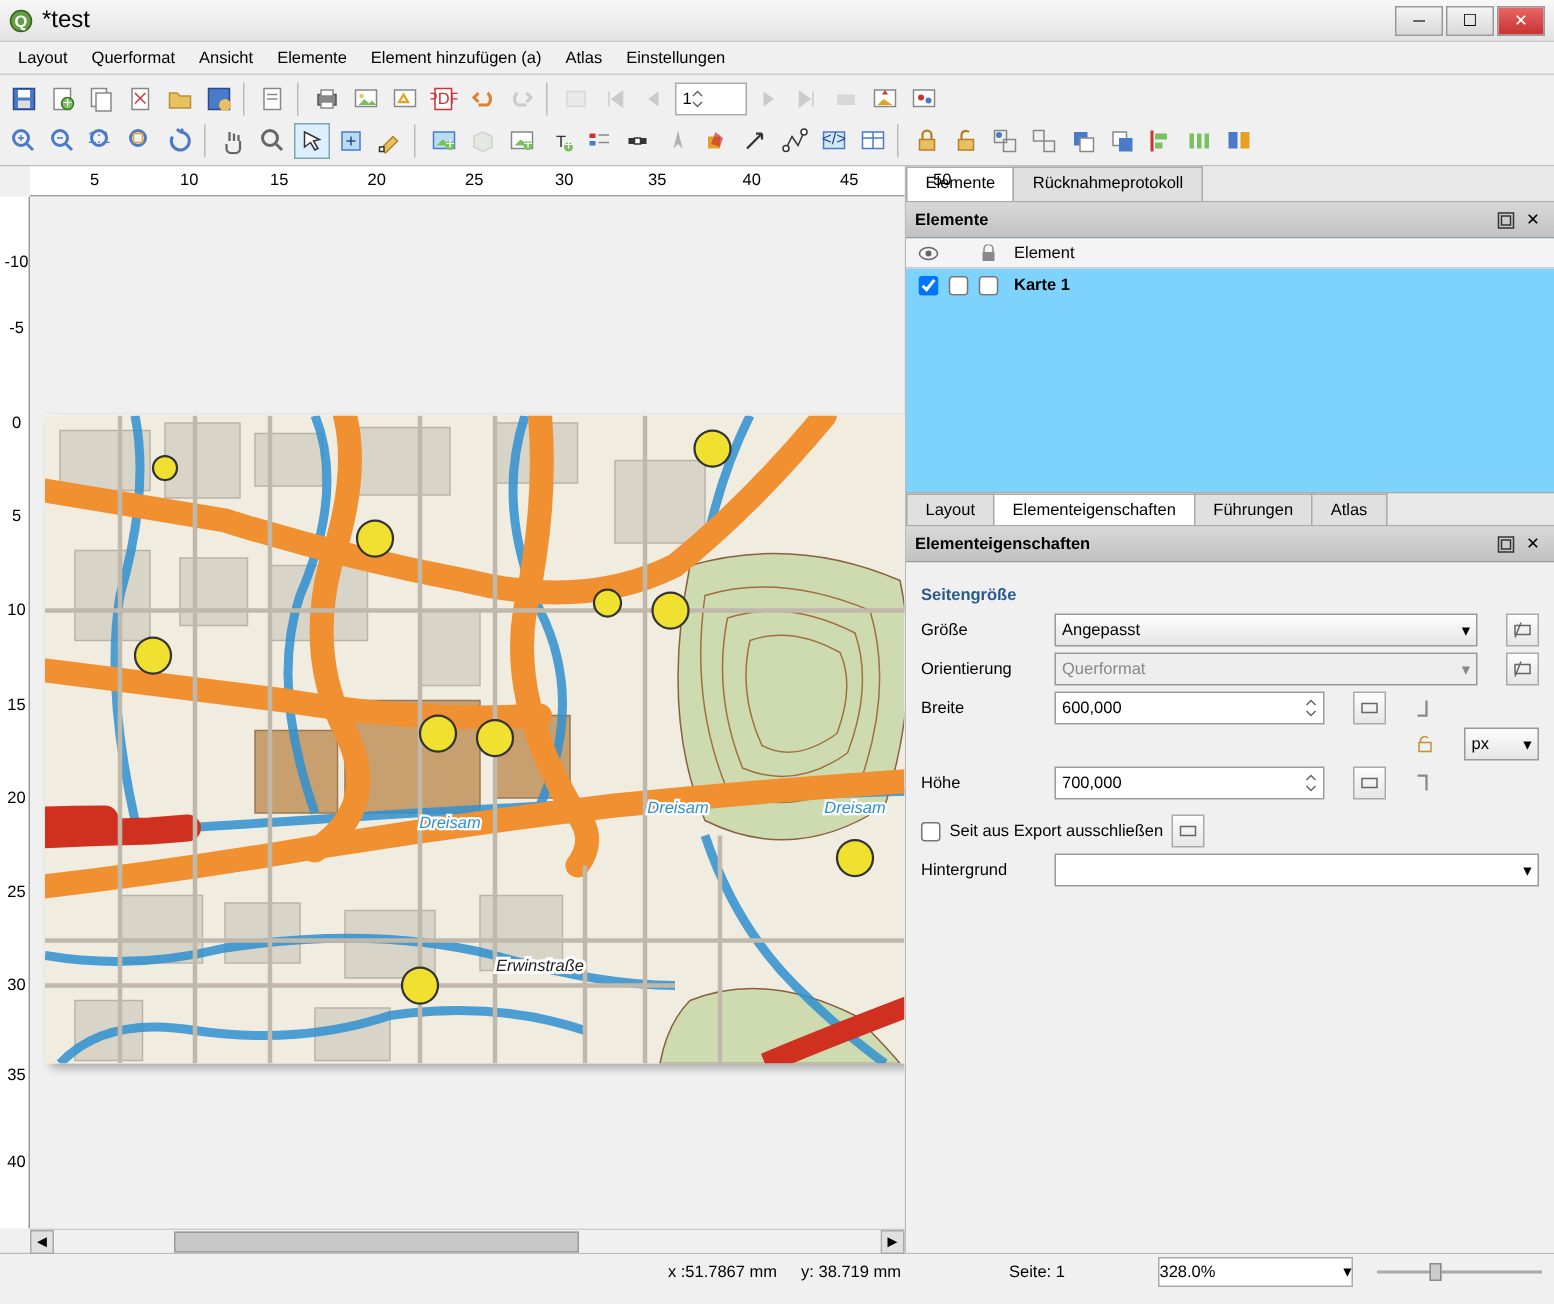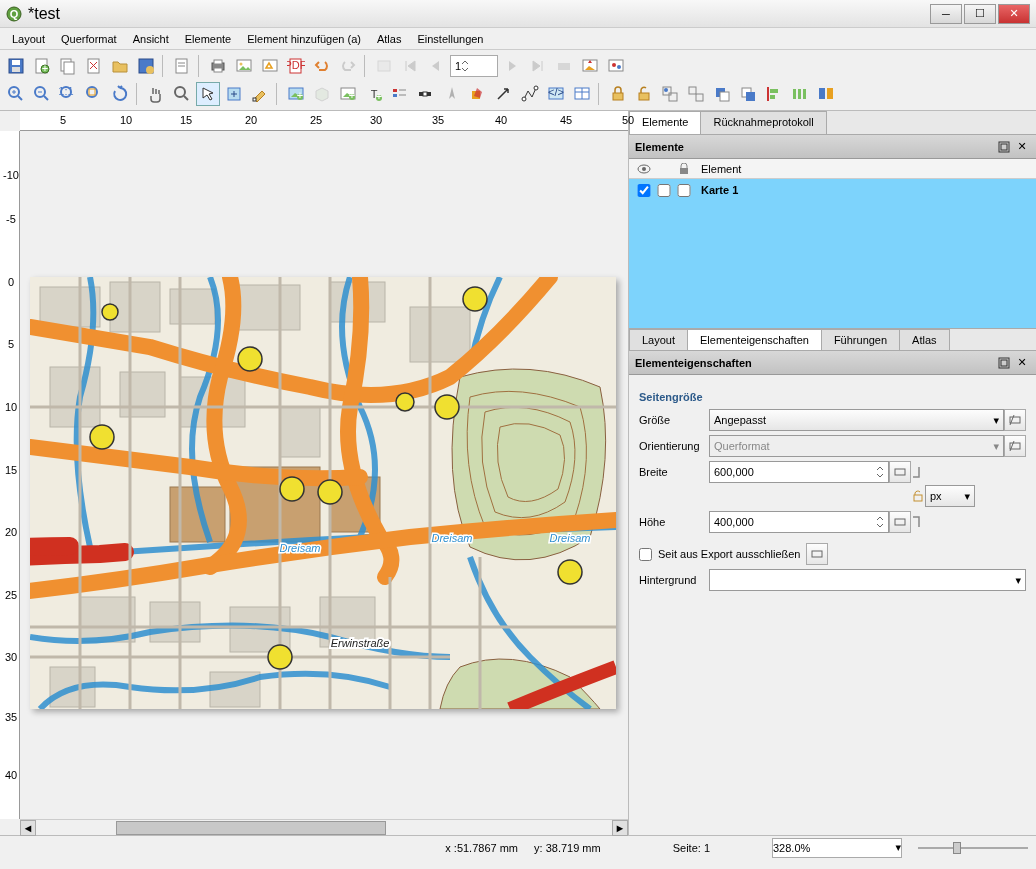--- a/index.html
+++ b/index.html
@@ -47,21 +47,21 @@
 
 .elemlist { height: 170px; background: #7dd3fc; border-bottom: 1px solid #aaa; }
 .elemlist-head { height: 20px; background: #f4f4f4; border-bottom: 1px solid #ccc; display: flex; align-items: center; padding: 0 4px; }
 .elemlist-head .col-icon { width: 22px; display: flex; justify-content: center; }
 .elemlist-row { height: 22px; display: flex; align-items: center; padding: 0 4px; }
 .elemlist-row input[type=checkbox] { margin: 0; width: 14px; }
 .elemlist-row .col-icon { width: 22px; display: flex; justify-content: center; }
 .prop-tabs { height: 22px; display: flex; border-bottom: 1px solid #aaa; background: #e8e8e8; }
 .prop-content { flex: 1; background: #f0f0f0; padding: 8px 10px; }
 .prop-section { font-weight: bold; margin: 8px 0 6px; color: #2c5a8a; }
-.prop-row { display: flex; align-items: center; margin: 4px 0; gap: 0; }
+.prop-row { display: flex; align-items: center; margin: 4px 0; gap: 19px; }
 .prop-label { width: 70px; }
 .prop-select { flex: 1; height: 22px; background: linear-gradient(#fdfdfd,#e6e6e6); border: 1px solid #999; padding: 0 4px; display: flex; align-items: center; justify-content: space-between; }
 .prop-select.disabled { color: #888; background: #eee; }
 .prop-spin { width: 180px; height: 22px; background: #fff; border: 1px solid #999; padding: 0 4px; display: flex; align-items: center; justify-content: space-between; }
 .expr-btn { width: 22px; height: 22px; border: 1px solid #aaa; background: linear-gradient(#fdfdfd,#e6e6e6); display: flex; align-items: center; justify-content: center; }
 .chk-row { display: flex; align-items: center; gap: 6px; margin-top: 10px; }
 
 .statusbar { height: 24px; background: #f0f0f0; border-top: 1px solid #bbb; display: flex; align-items: center; padding: 0 8px; gap: 16px; font-size: 11px; }
 .statusbar .spacer { flex: 1; }
 .zoom-combo { width: 130px; height: 20px; border: 1px solid #aaa; background: #fff; padding: 0 0; display: flex; align-items: center; justify-content: space-between; }
@@ -685,21 +685,21 @@
             <path d="M4 6V4a3 3 0 0 1 5-1" fill="none" stroke="#c49030"></path>
           </svg>
         <div class="prop-select" style="width:50px;flex:none;">
             <span>px</span>
             <span>▾</span>
           </div>
       </div>
       <div class="prop-row">
         <div class="prop-label">Höhe</div>
         <div class="prop-spin">
-            <span>400,000</span>
+            <span>700,000</span>
             <svg width="8" height="16">
               <path d="M1 6l3-3 3 3M1 10l3 3 3-3" fill="none" stroke="#666"></path>
             </svg>
           </div>
         <div class="expr-btn">
             <svg width="14" height="14">
               <rect x="2" y="4" width="10" height="6" fill="none" stroke="#666"></rect>
             </svg>
           </div>
         <svg width="14" height="14">

